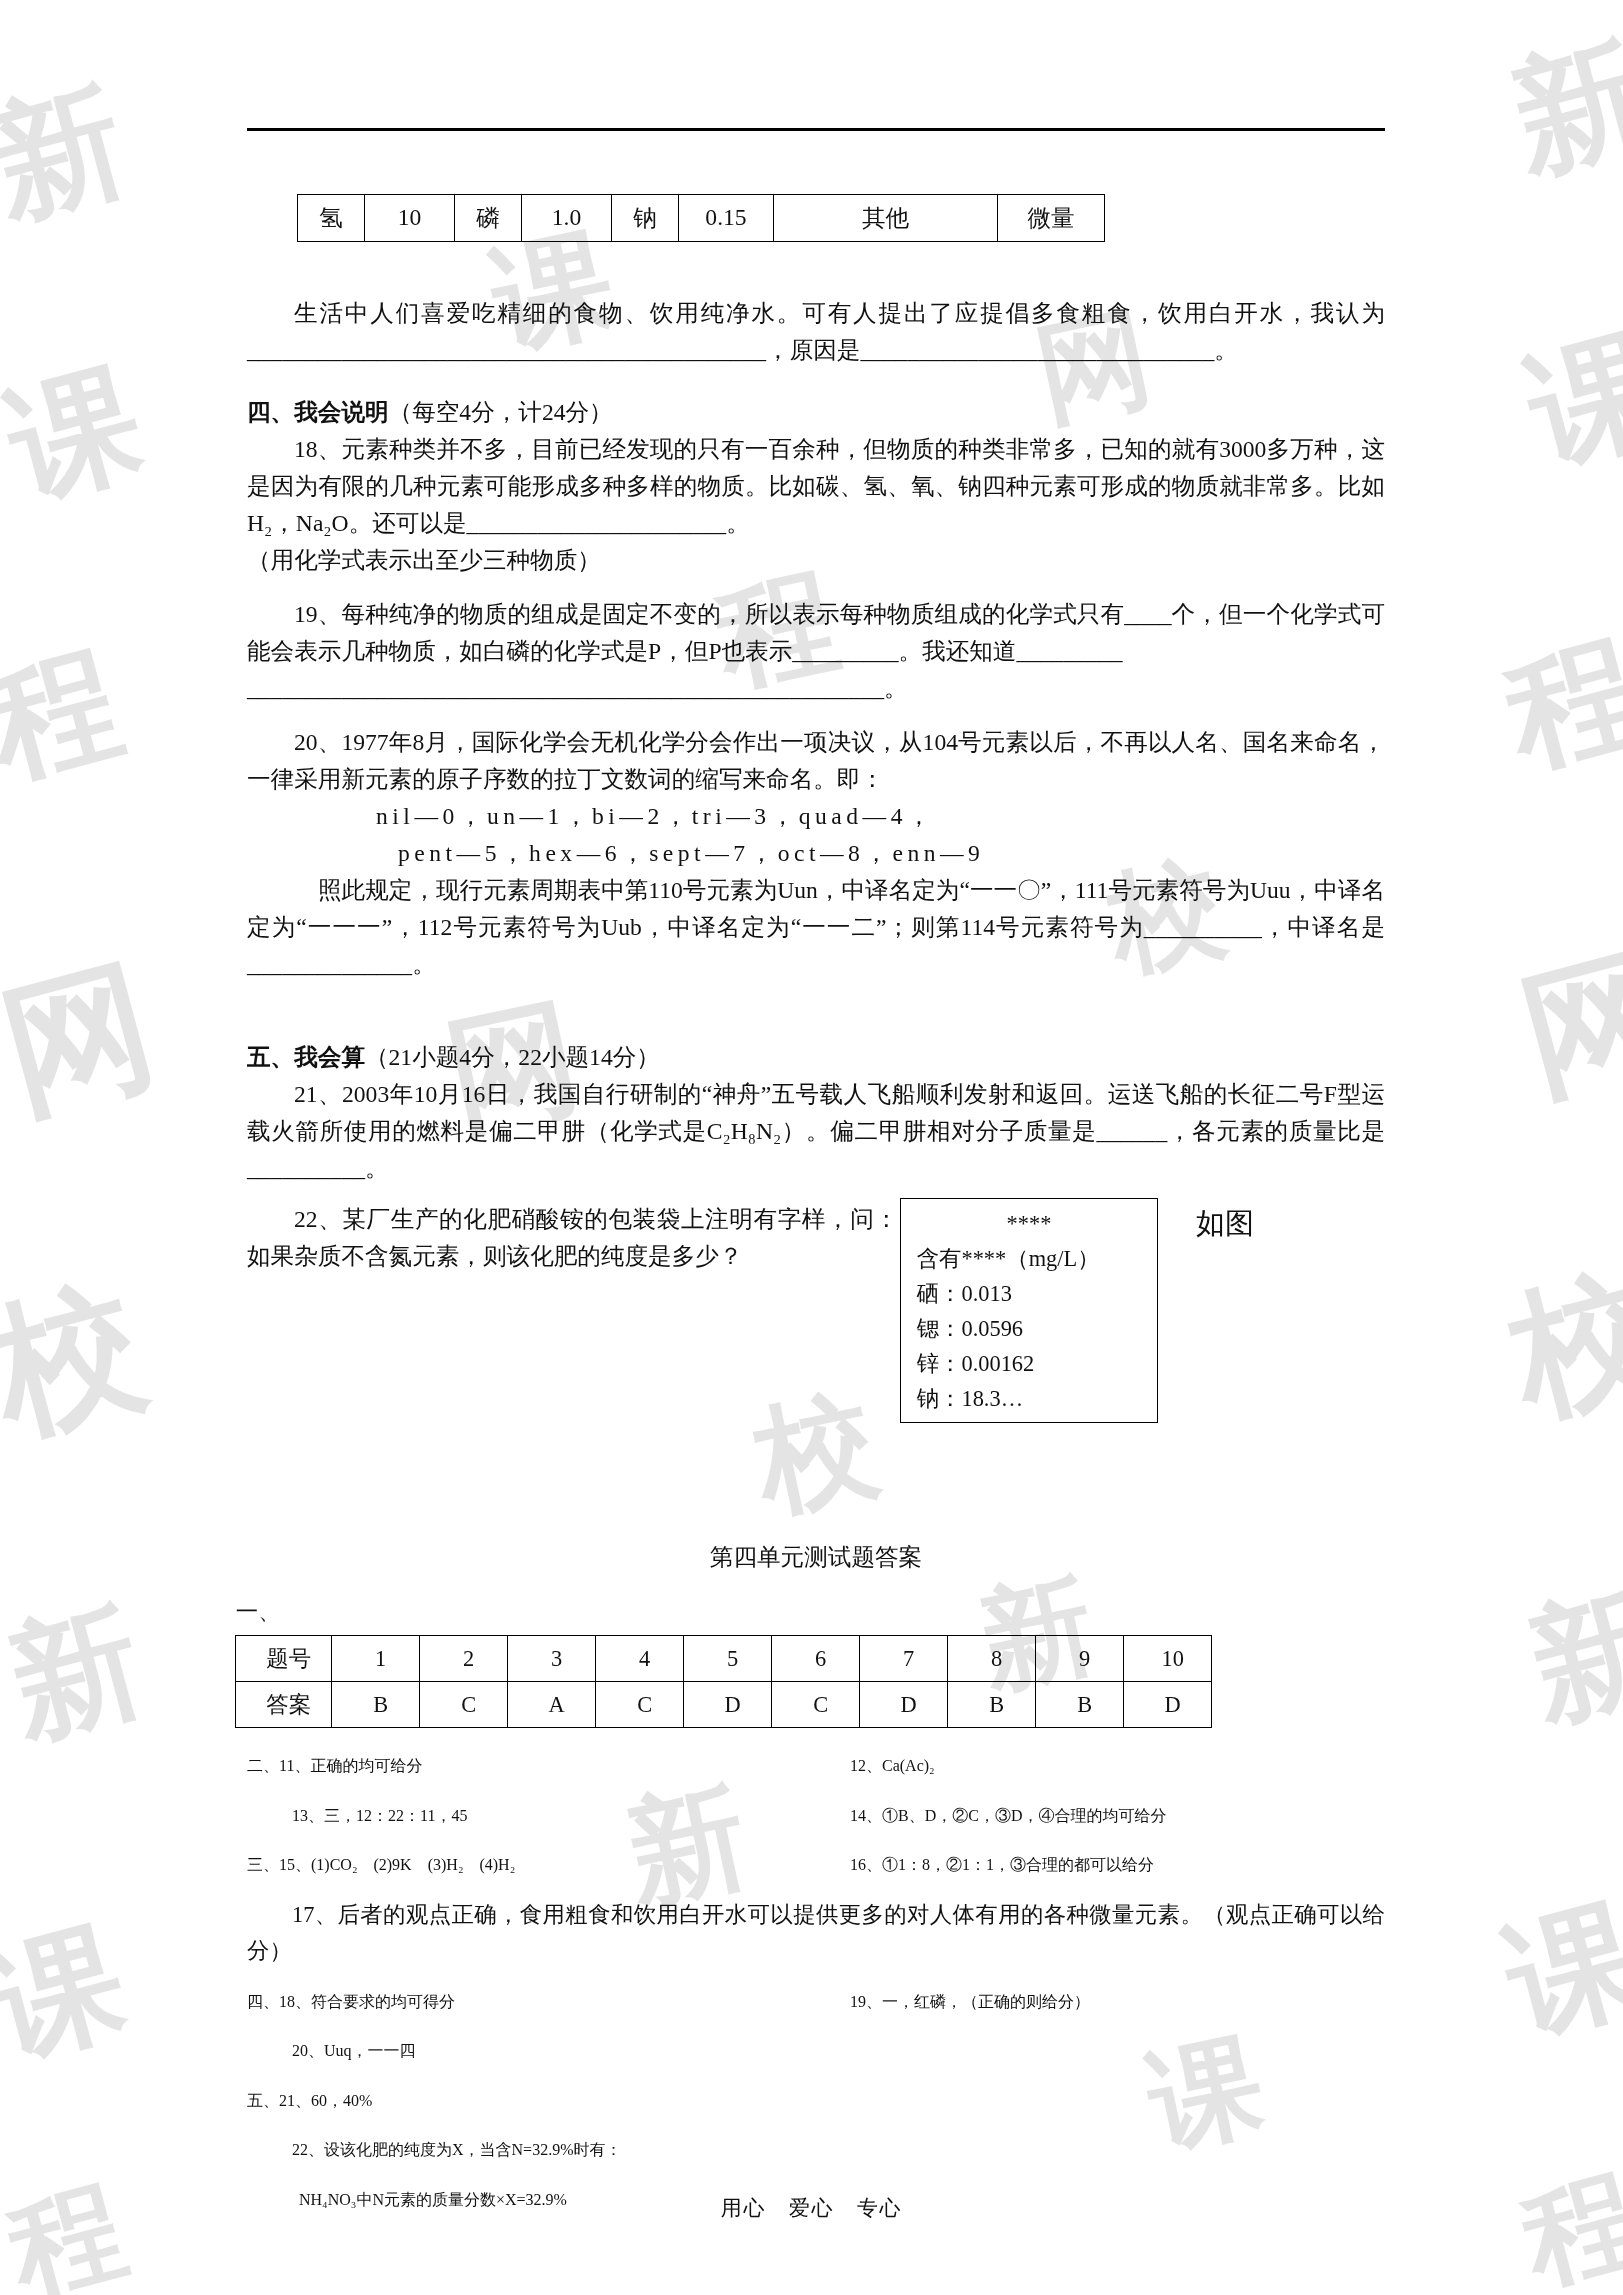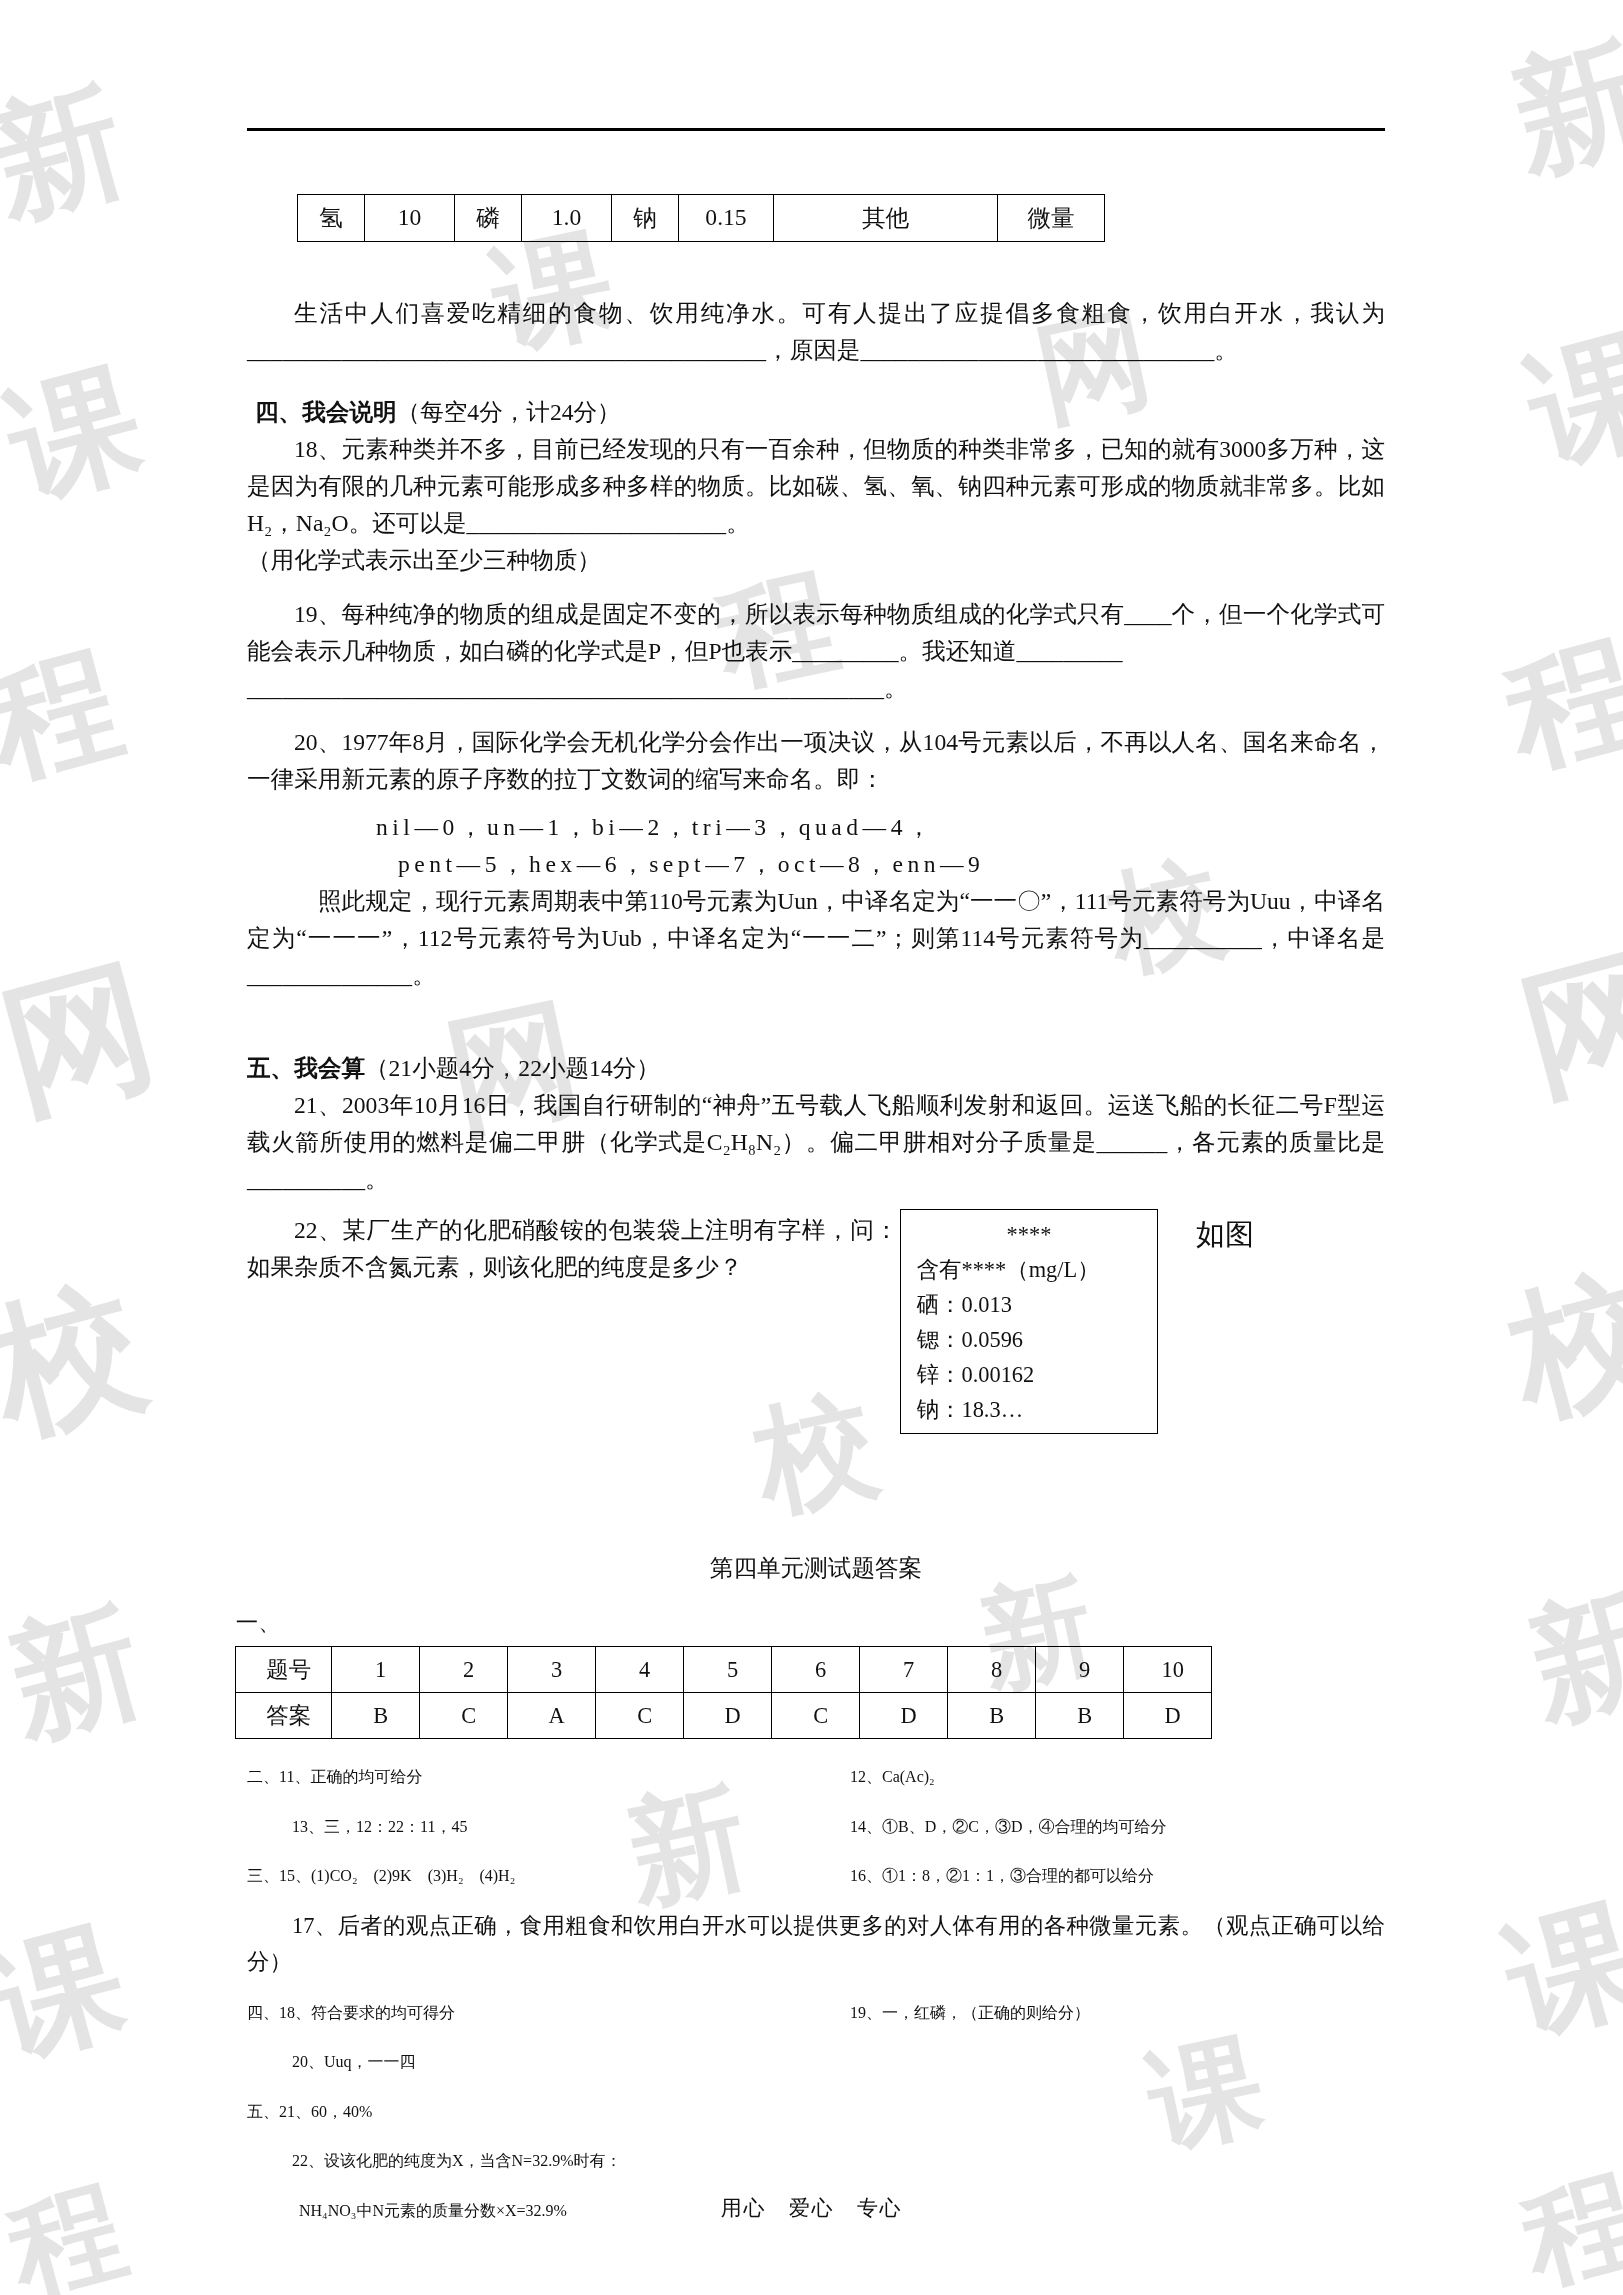--- a/index.html
+++ b/index.html
@@ -12,23 +12,23 @@
   .wm-layer { position:absolute; inset:0; z-index:0; pointer-events:none; }
   .wm { position:absolute; font-family:"DejaVu Serif","Liberation Serif",serif; font-weight:bold; opacity:.5; }
   .content { position:absolute; left:247px; top:128px; width:1138px; z-index:1; }
   .top-rule { height:2.8px; background:#000; margin-bottom:63px; }
   .mini-table { border-collapse:collapse; margin-left:50px; font-size:23.6px; }
   .mini-table td { border:1.7px solid #000; text-align:center; height:47px; padding:0 5.6px; }
   .p { font-size:23.6px; line-height:37px; margin:0; text-align:justify; overflow-wrap:anywhere; }
   .indent2 { text-indent:47px; }
   .indent3 { text-indent:71px; }
   .bold { font-weight:bold; }
-  .mt30 { margin-top:17px; } .mt45 { margin-top:25px;margin-left:8px; } .mt95 { margin-top:53px; } .mt100 { margin-top:56px; }
+  .mt30 { margin-top:17px; } .mt45 { margin-top:25px; } .mt95 { margin-top:53px; } .mt100 { margin-top:56px; }
   .latin { letter-spacing:4.5px; text-align:left; }
-  .lm230 { margin-left:129px;margin-top:11px; } .lm270 { margin-left:151px; }
+  .lm230 { margin-left:129px; } .lm270 { margin-left:151px; }
   .q22 { position:relative; min-height:247px; margin-top:14px; }
   .q22-text { width:651px; }
   .q22-box { position:absolute; left:653px; top:-2.8px; width:258px; border:1.7px solid #000;
              padding:6.7px 15.7px; font-size:22.4px; line-height:35px; background:#fff; }
   .box-center { text-align:center; }
   .figure-label { position:absolute; left:949px; top:2.8px; font-size:29px; }
   .answers { margin-top:93px; }
   .ans-title { font-size:23.6px; text-align:center; margin:0 0 23.6px 0; }
   .ans-label { font-size:22.4px; margin:0 0 7.9px -11.2px; }
   .ans-table { border-collapse:collapse; table-layout:fixed; margin-left:-12.3px; font-size:22.4px; margin-bottom:20px; }

